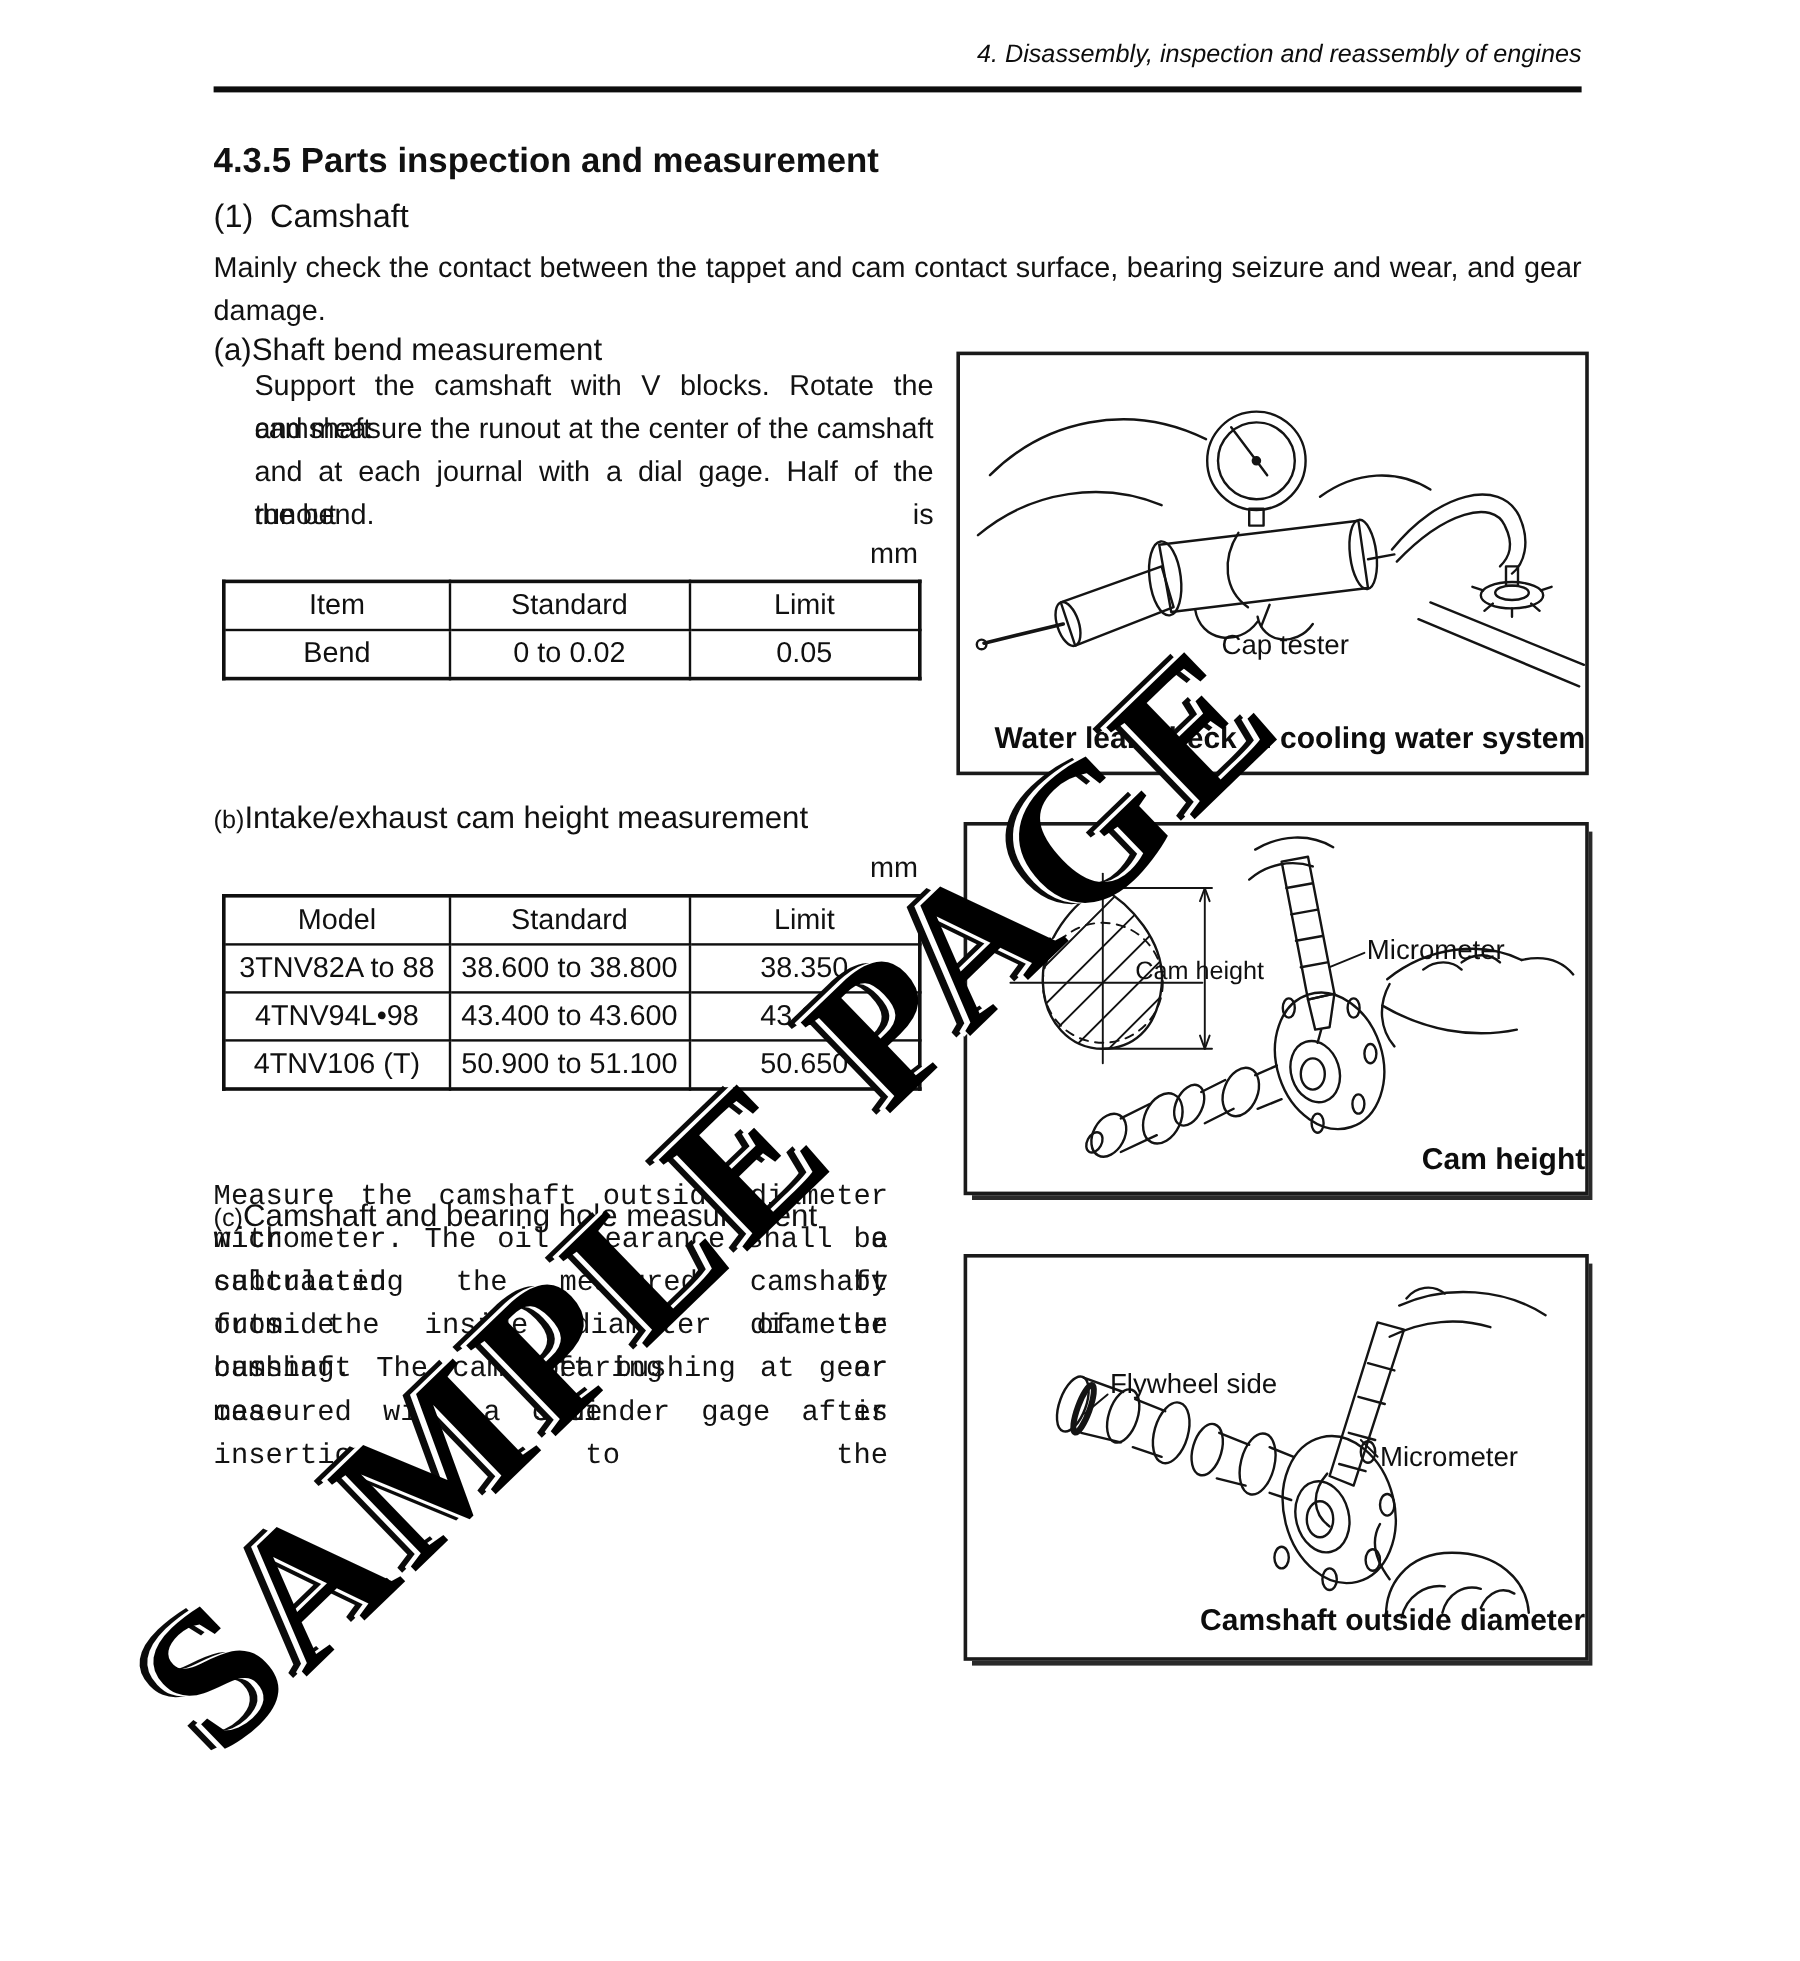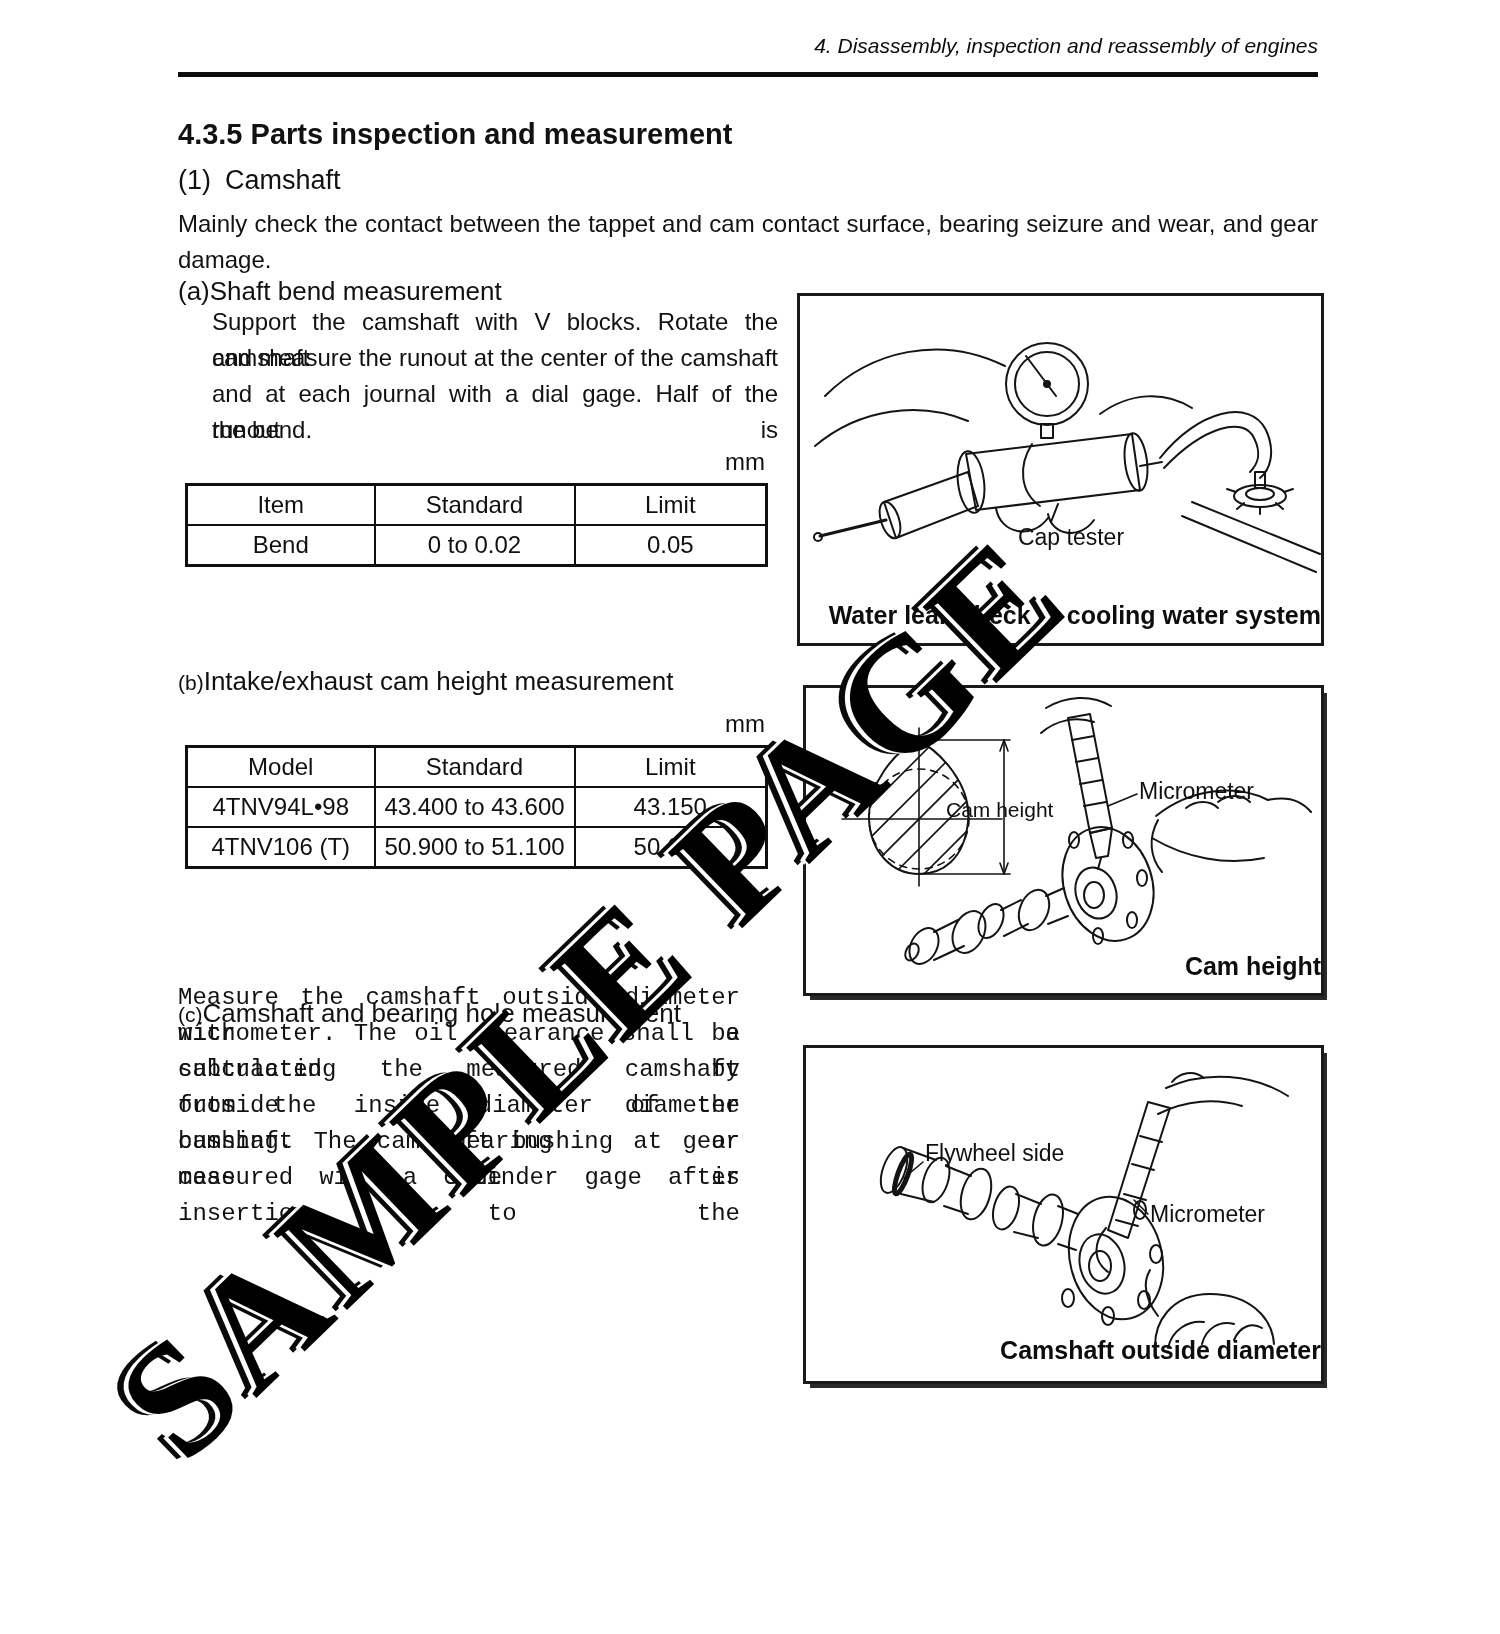--- a/index.html
+++ b/index.html
@@ -120,20 +120,25 @@
     <colgroup>
         <col class="c1">
         <col class="c2">
         <col class="c3">
       </colgroup>
     <tbody>
       <tr>
         <td>Model</td>
         <td>Standard</td>
         <td>Limit</td>
+      </tr>
+      <tr>
+        <td>3TNV82A to 88</td>
+        <td>38.600 to 38.800</td>
+        <td>38.350</td>
       </tr>
       <tr>
         <td>4TNV94L•98</td>
         <td>43.400 to 43.600</td>
         <td>43.150</td>
       </tr>
       <tr>
         <td>4TNV106 (T)</td>
         <td>50.900 to 51.100</td>
         <td>50.650</td>

